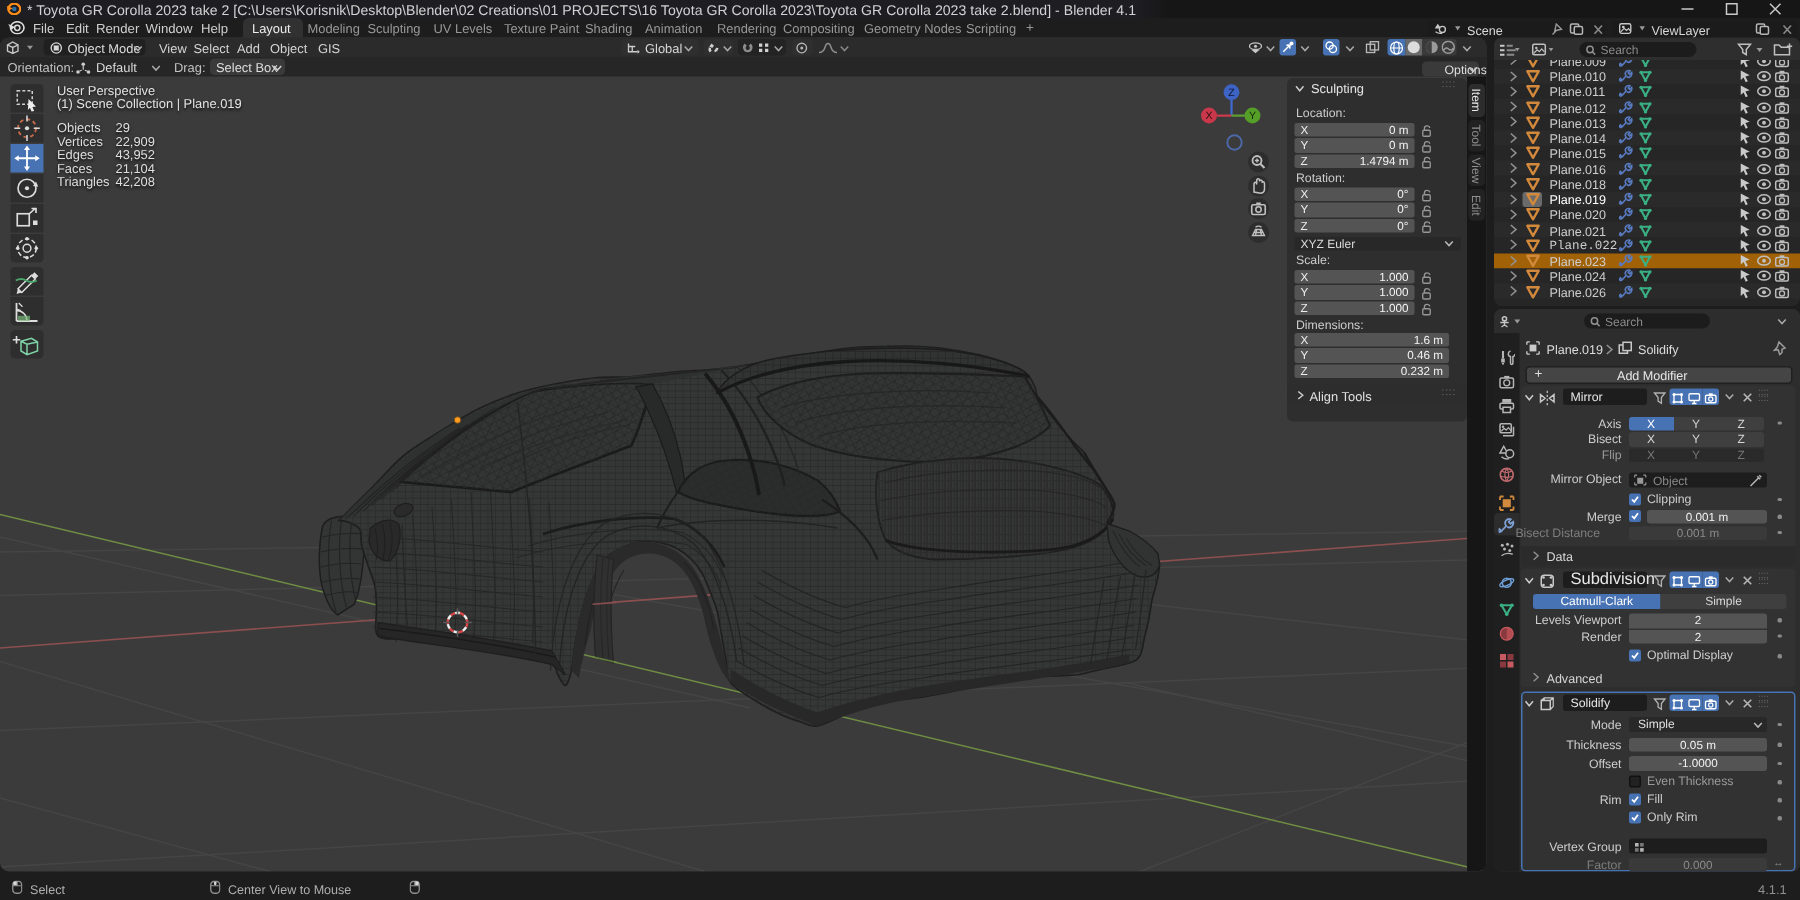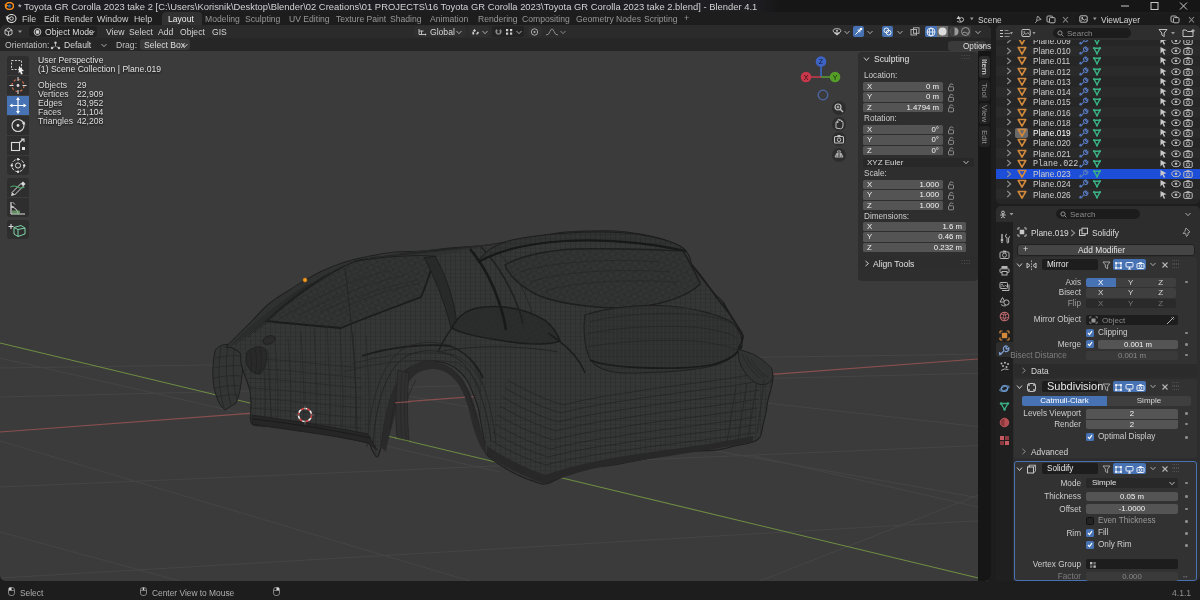--- a/index.html
+++ b/index.html
@@ -74,21 +74,21 @@
   <div class="abs txt" style="left:22px;top:2px;color:#cfcfcf;font-size:8.8px;">File</div>
   <div class="abs txt" style="left:44px;top:2px;color:#cfcfcf;font-size:8.8px;">Edit</div>
   <div class="abs txt" style="left:64px;top:2px;color:#cfcfcf;font-size:8.8px;">Render</div>
   <div class="abs txt" style="left:97px;top:2px;color:#cfcfcf;font-size:8.8px;">Window</div>
   <div class="abs txt" style="left:134px;top:2px;color:#cfcfcf;font-size:8.8px;">Help</div>
 
   <div class="abs" style="left:162px;top:0px;width:40px;height:13px;background:#313131;border-radius:4px 4px 0 0;"></div>
   <div class="abs txt" style="left:168px;top:2px;color:#ededed;font-size:8.6px;">Layout</div>
   <div class="abs txt" style="left:205px;top:2px;color:#989898;font-size:8.6px;">Modeling</div>
   <div class="abs txt" style="left:245px;top:2px;color:#989898;font-size:8.6px;">Sculpting</div>
-  <div class="abs txt" style="left:289px;top:2px;color:#989898;font-size:8.6px;">UV Editing</div>
+  <div class="abs txt" style="left:289px;top:2px;color:#989898;font-size:8.6px;">UV Levels</div>
   <div class="abs txt" style="left:336px;top:2px;color:#989898;font-size:8.6px;">Texture Paint</div>
   <div class="abs txt" style="left:390px;top:2px;color:#989898;font-size:8.6px;">Shading</div>
   <div class="abs txt" style="left:430px;top:2px;color:#989898;font-size:8.6px;">Animation</div>
   <div class="abs txt" style="left:478px;top:2px;color:#989898;font-size:8.6px;">Rendering</div>
   <div class="abs txt" style="left:522px;top:2px;color:#989898;font-size:8.6px;">Compositing</div>
   <div class="abs txt" style="left:576px;top:2px;color:#989898;font-size:8.6px;">Geometry Nodes</div>
   <div class="abs txt" style="left:644px;top:2px;color:#989898;font-size:8.6px;">Scripting</div>
   <div class="abs txt" style="left:684px;top:1px;color:#989898;font-size:9px;">+</div>
 
   <div class="abs" style="left:952px;top:1.5px;width:118px;height:11px;background:#1b1b1b;border-radius:3px;"></div>
@@ -980,21 +980,21 @@
     <svg class="abs" style="left:163px;top:0.5px" width="10" height="10" viewBox="0 0 10 10">
           <use href="#i-ptr"></use>
         </svg>
     <svg class="abs" style="left:175px;top:0.5px" width="10" height="10" viewBox="0 0 10 10">
           <use href="#i-eye"></use>
         </svg>
     <svg class="abs" style="left:187px;top:0.5px" width="10" height="10" viewBox="0 0 10 10">
           <use href="#i-cam"></use>
         </svg>
   </div>
-  <div class="abs" style="left:0;top:143.53px;width:204px;height:10.25px;background:#1d4ed8;">
+  <div class="abs" style="left:0;top:143.53px;width:204px;height:10.25px;background:#a16207;">
     <svg class="abs" style="left:9px;top:1.2px" width="8" height="8" viewBox="0 0 6 8">
           <use href="#i-chev"></use>
         </svg>
     <svg class="abs" style="left:20.5px;top:0.5px" width="10" height="10" viewBox="0 0 10 10">
           <use href="#i-tri"></use>
         </svg>
     <div class="abs" style="left:37px;top:0.5px;color:#cdcdcd;font-size:8.4px;">Plane.023</div>
     <svg class="abs" style="left:83px;top:0.5px" width="10" height="10" viewBox="0 0 10 10">
           <use href="#i-wr"></use>
         </svg>

